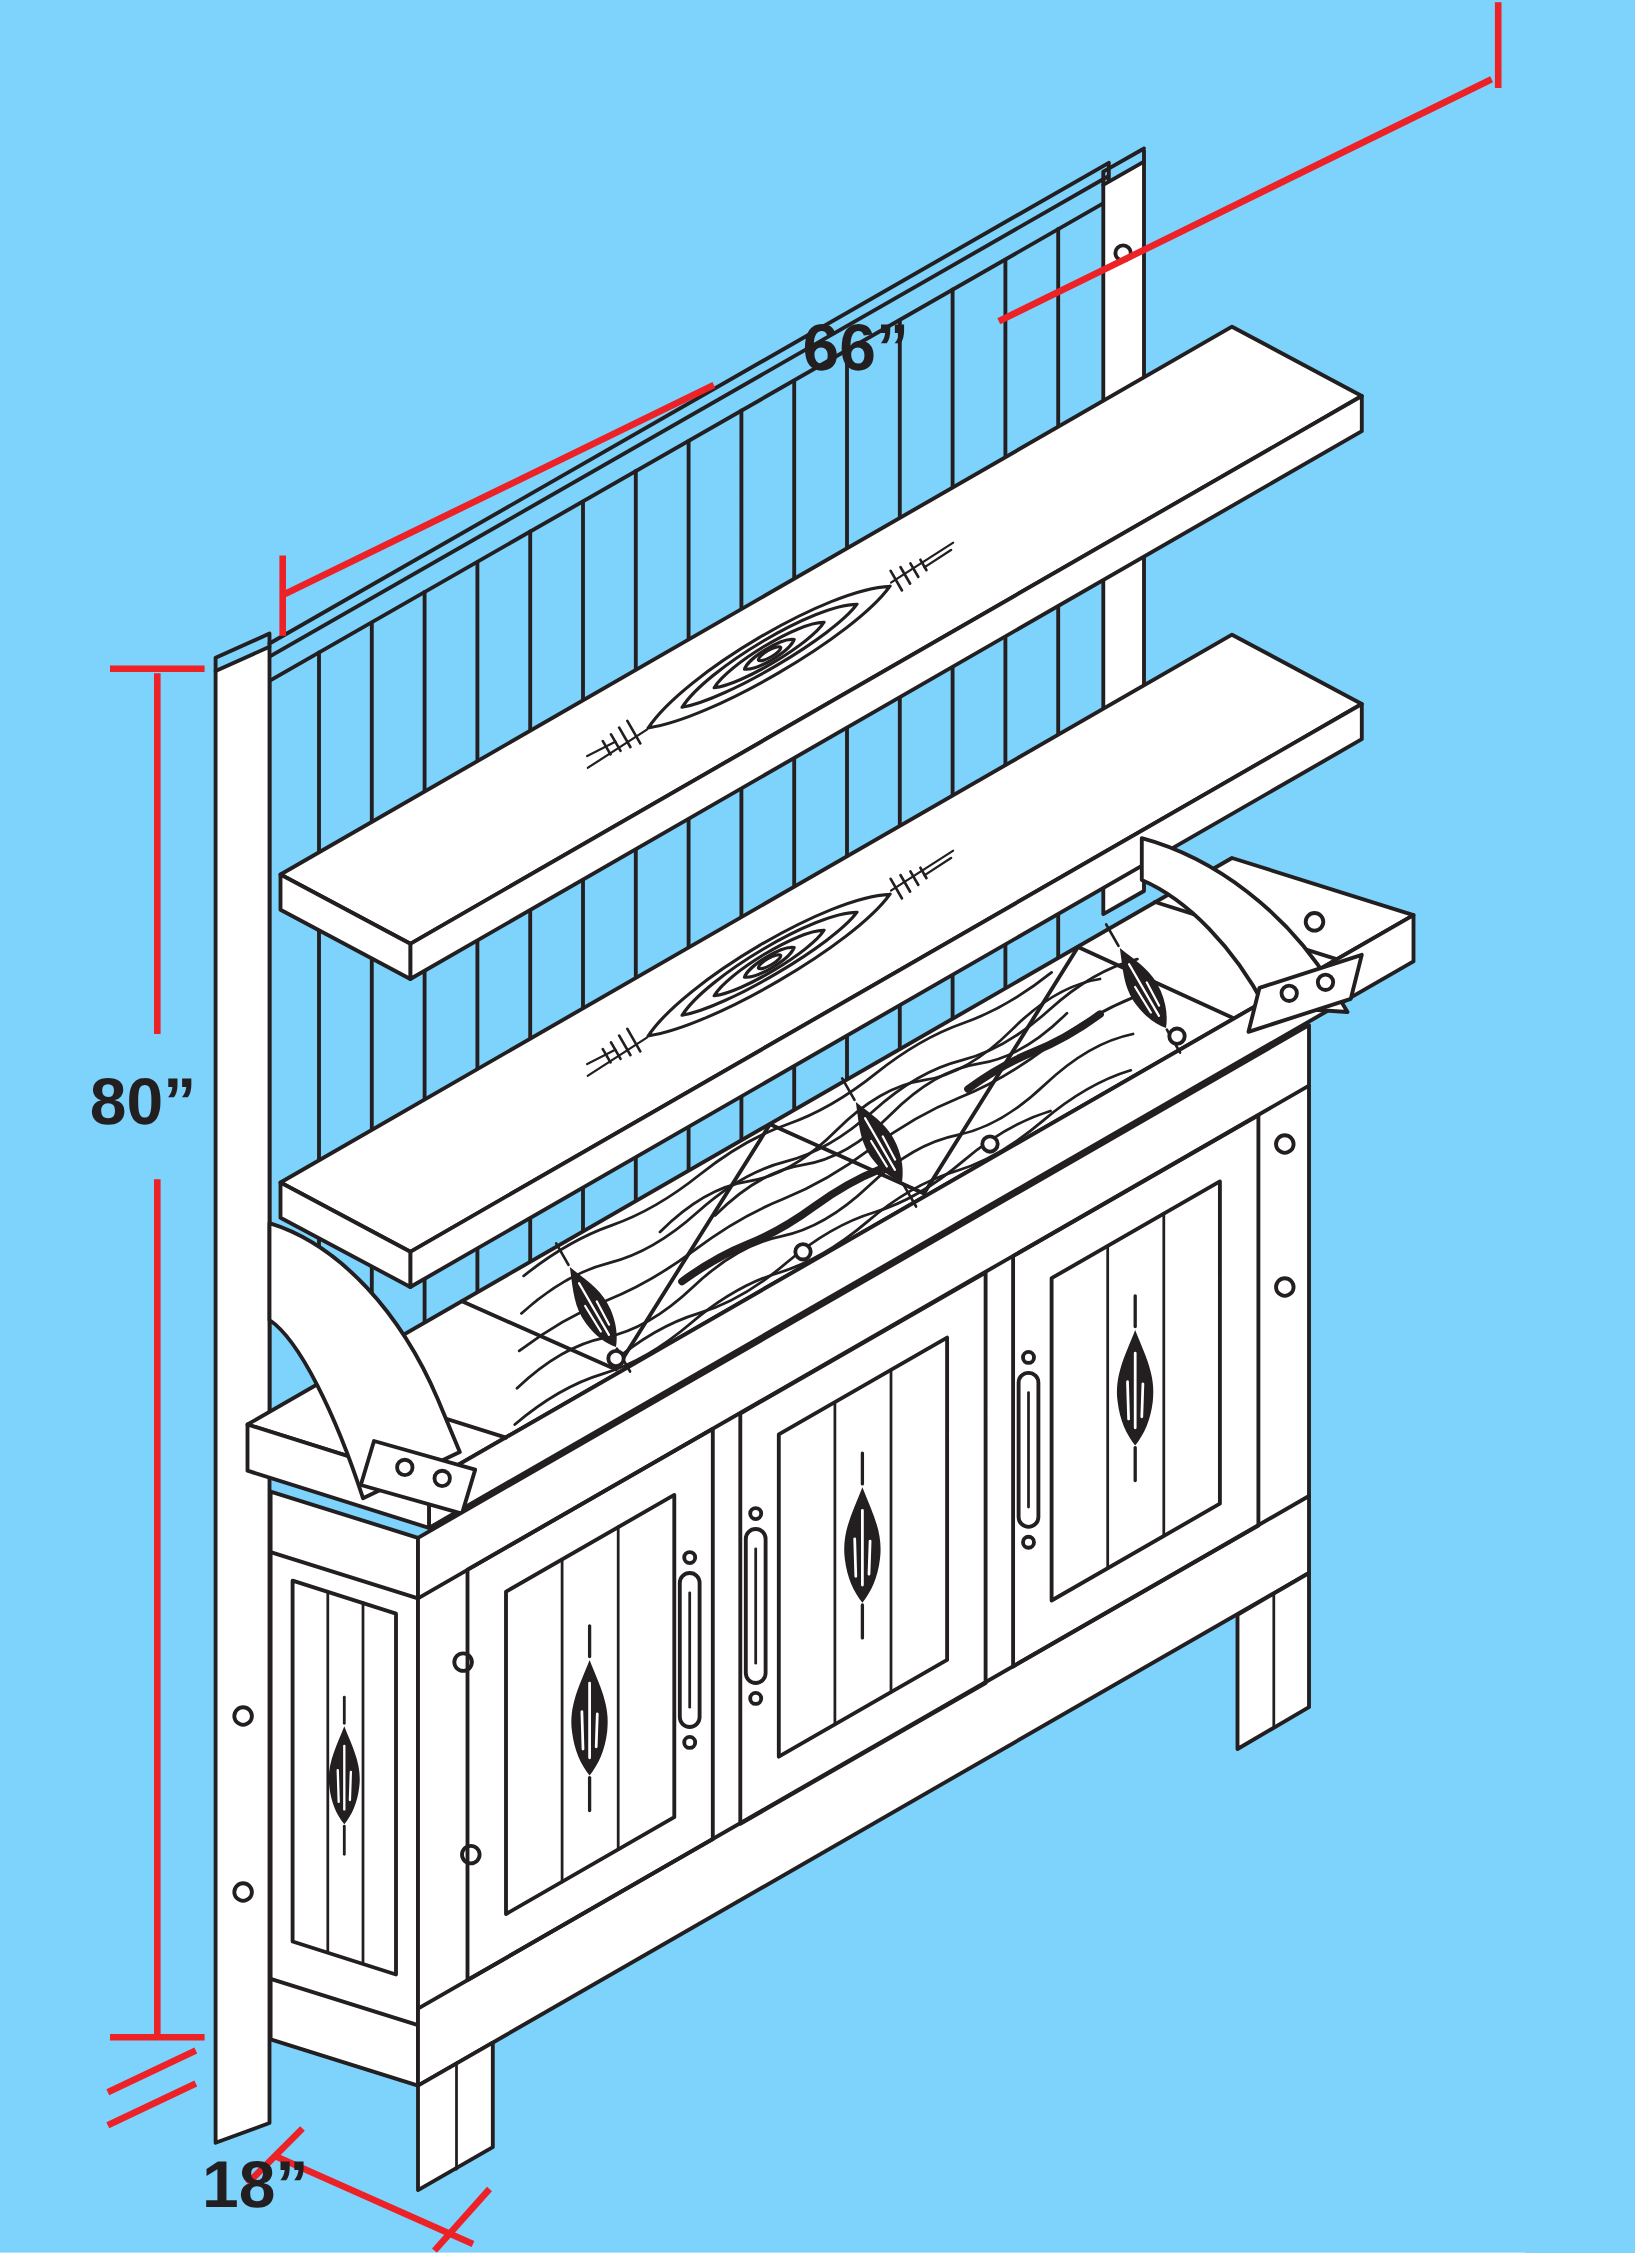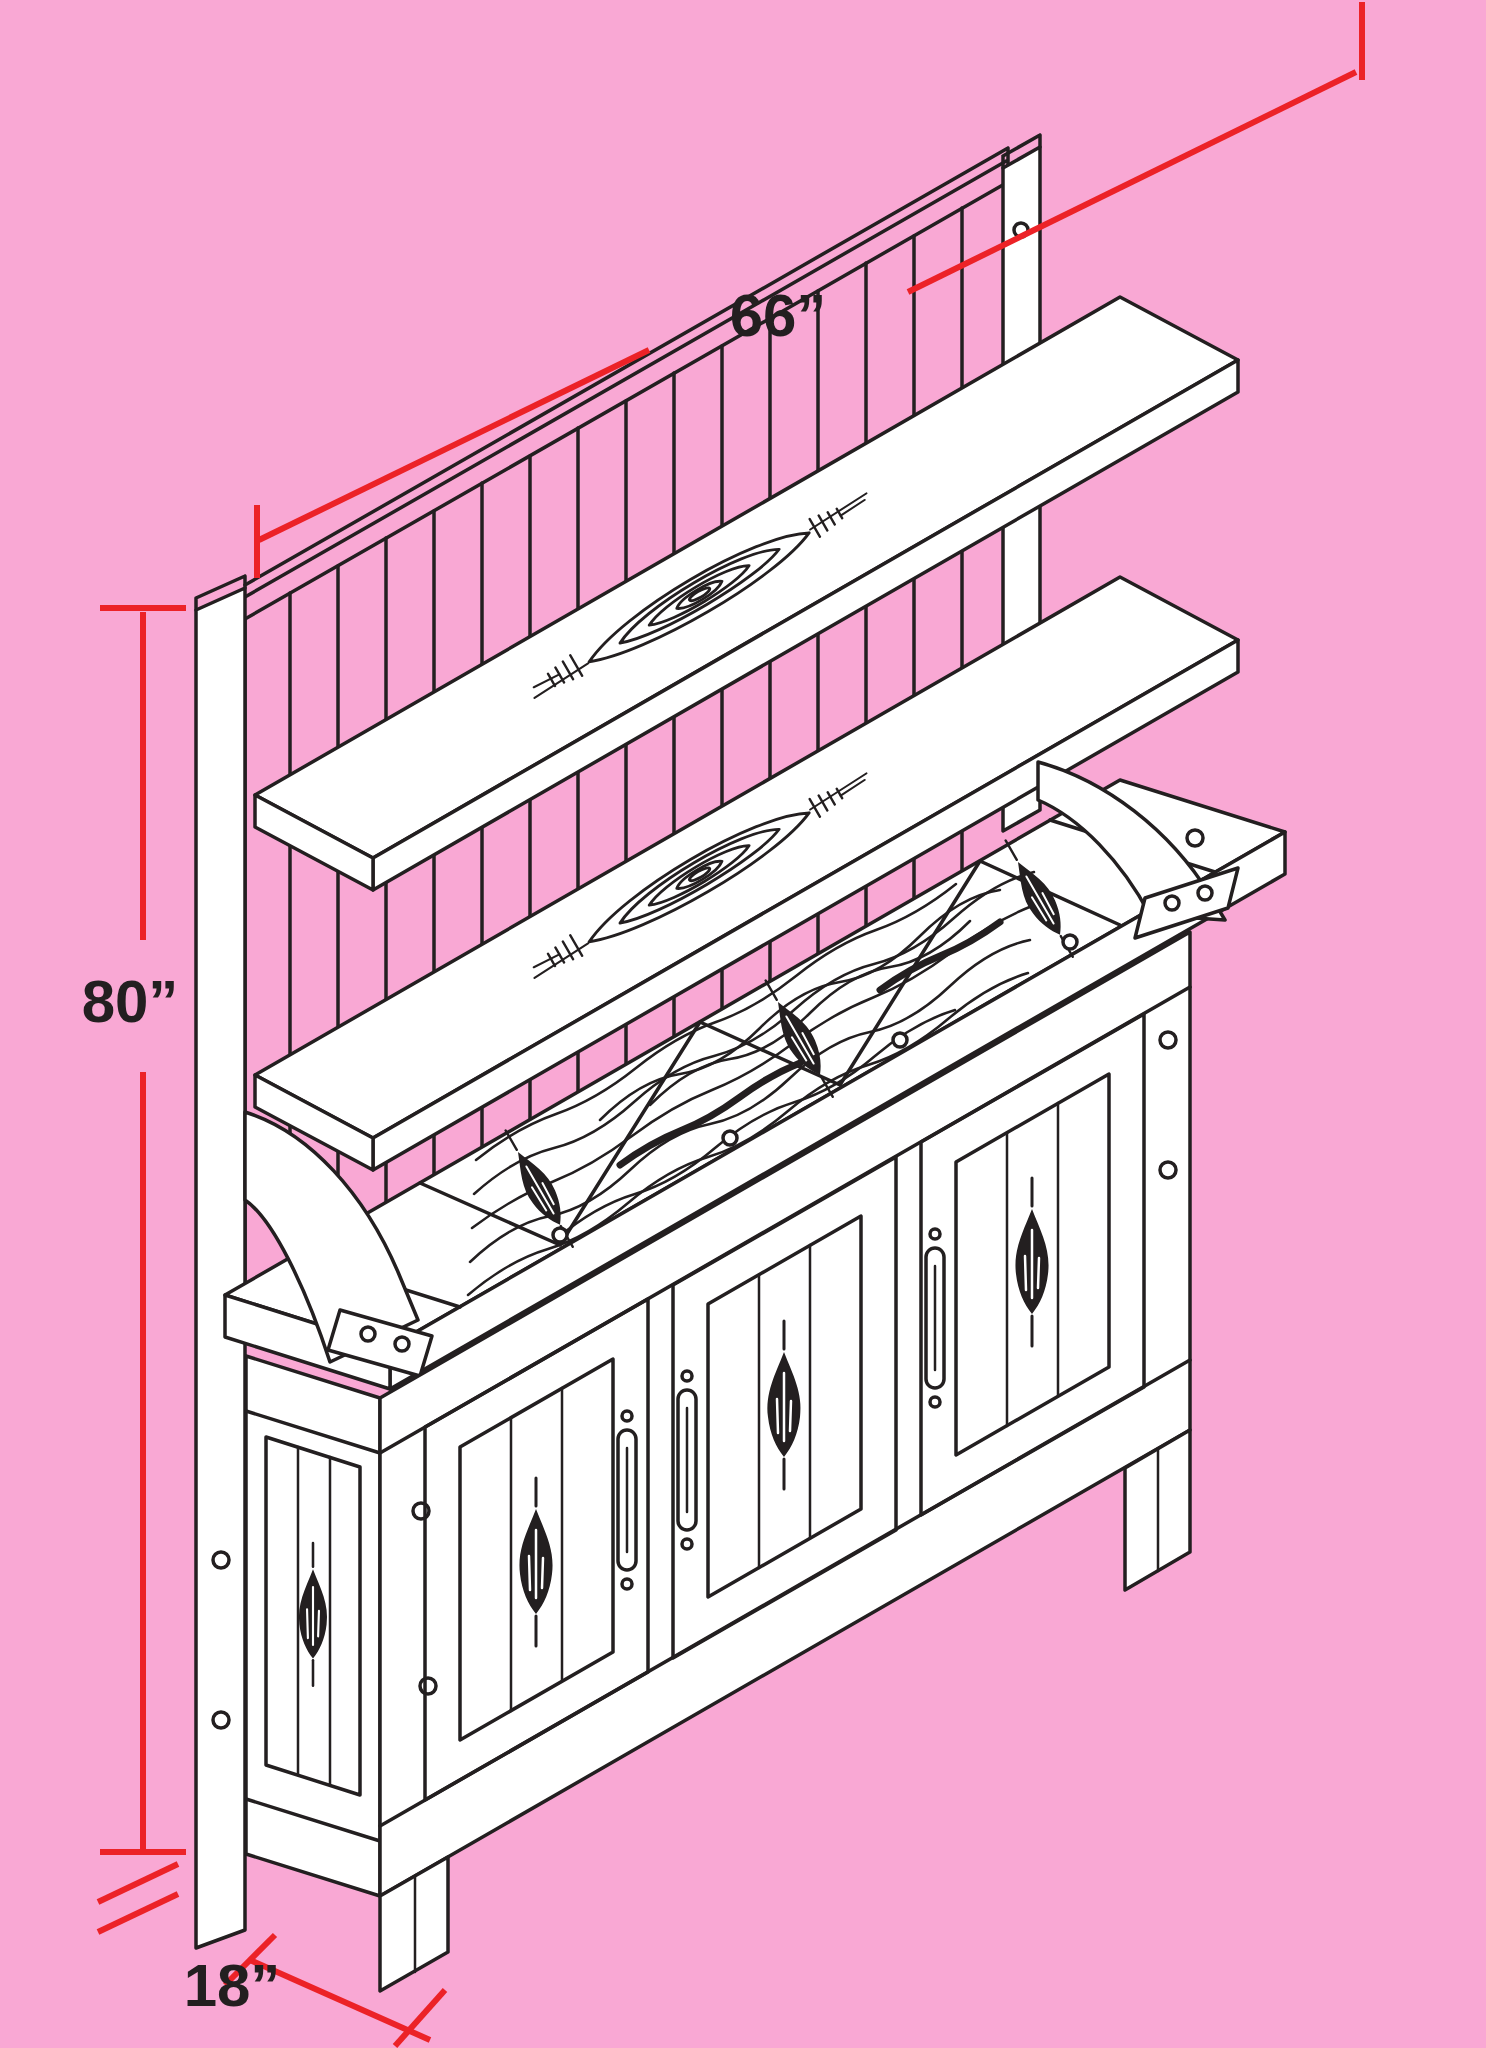--- a/index.html
+++ b/index.html
@@ -1,16 +1,16 @@
 <!DOCTYPE html>
 <html><head>
 <meta charset="utf-8">
 <style>
   html,body{margin:0;padding:0;background:#fff;}
-  .frame{position:relative;width:1486px;height:2048px;background:#f9a8d4;overflow:hidden;}
+  .frame{position:relative;width:1486px;height:2048px;background:#7dd3fc;overflow:hidden;}
   svg{display:block;}
   .lineart{stroke:#231f20;fill:none;stroke-width:3.5;stroke-linecap:round;stroke-linejoin:round;}
   .thin{stroke-width:2.5;}
   .thick{stroke-width:7;}
   .fillw{fill:#ffffff;}
   .dim{stroke:#ec2227;stroke-width:6;fill:none;stroke-linecap:butt;}
   .dim-label{font:600 60px "Liberation Sans", sans-serif;fill:#231f20;}
 </style>
 </head>
 <body>

